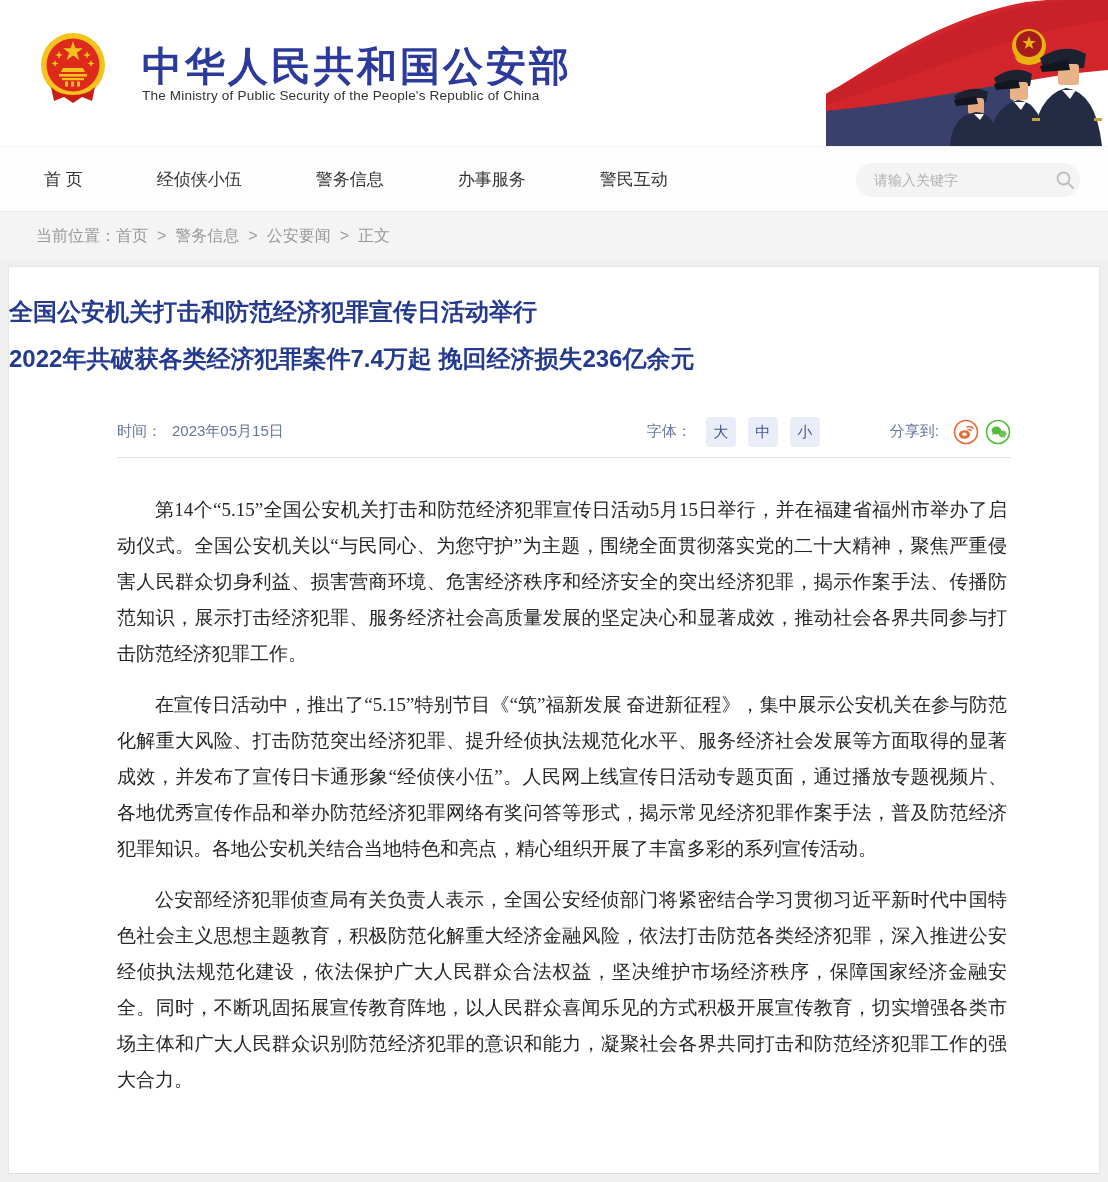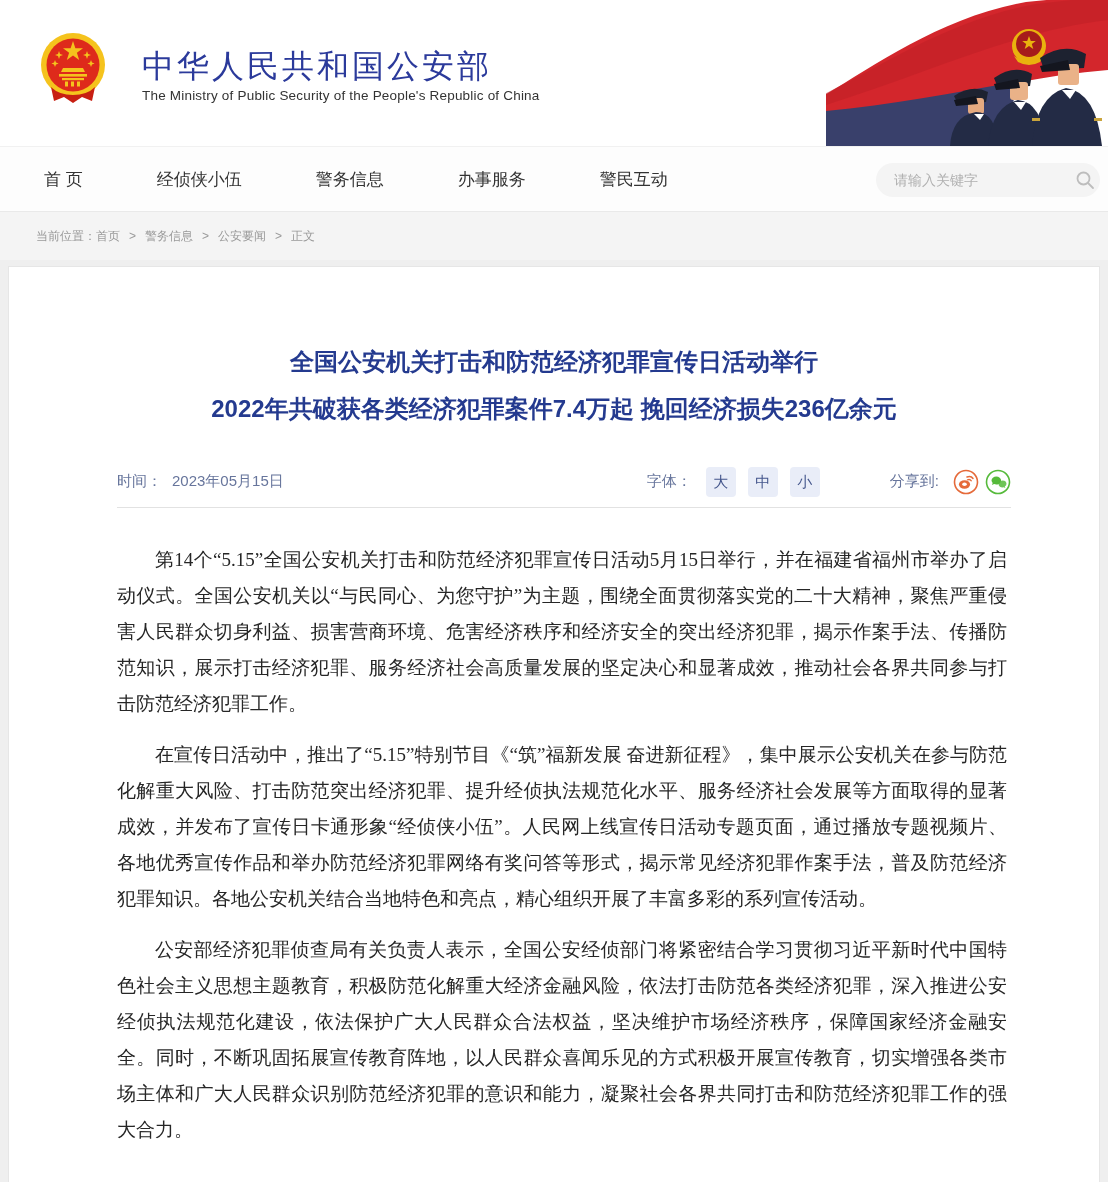--- a/index.html
+++ b/index.html
@@ -17,22 +17,22 @@
     height: 146px;
     background: #ffffff;
     position: relative;
     display: flex;
     align-items: center;
   }
   .emblem-wrap { margin: 0 0 6px 34px; flex: 0 0 auto; }
   .header-titles { margin-left: 30px; }
   .site-title {
     color: #2b3a9b;
-    font-size: 32px;
-    font-weight: normal;
+    font-size: 40px;
+    font-weight: bold;
     letter-spacing: 3px;
     line-height: 44px;
   }
   .site-subtitle {
     color: #333333;
     font-size: 13.5px;
     letter-spacing: 0.2px;
   }
   .banner-wrap {
     position: absolute;
@@ -53,21 +53,21 @@
   }
   .nav-item {
     font-size: 17px;
     color: #333;
     margin-right: 74px;
     cursor: pointer;
     white-space: nowrap;
   }
   .search-box {
     position: absolute;
-    right: 8px; top: 16px;
+    right: 28px; top: 16px;
     width: 224px; height: 34px;
     background: #f4f4f4;
     border-radius: 17px;
     display: flex;
     align-items: center;
     padding: 0 12px 0 18px;
   }
   .search-box input {
     flex: 1;
     border: none; outline: none;
@@ -77,41 +77,41 @@
   }
   .search-box input::placeholder { color: #b0b0b0; }
   .search-btn { width: 20px; height: 20px; cursor: pointer; flex: 0 0 auto; }
   
   .breadcrumb {
     height: 48px;
     background: #f4f4f4;
     display: flex;
     align-items: center;
     padding-left: 36px;
-    font-size: 12px;
+    font-size: 16px;
     color: #999;
   }
   .breadcrumb a, .breadcrumb span { color: #999; text-decoration: none; }
   .crumb-sep { margin: 0 9px; }
   .breadcrumb .crumb-link { cursor: pointer; }
   
   .content-card {
     margin: 6px 8px 0 8px;
     background: #ffffff;
     border: 1px solid #e6e6e6;
     border-bottom: 1px solid #dcdcdc;
     min-height: 908px;
     padding-bottom: 30px;
   }
   .article-title {
-    text-align: center;
+    text-align: left;
     color: #243a8f;
     font-weight: bold;
     font-size: 24px;
-    padding-top: 80px;
+    padding-top: 30px;
     line-height: 30px;
   }
   .article-title .t2 { margin-top: 17px; }
   .meta-row {
     margin: 36px 88px 0 108px;
     height: 48px;
     display: flex;
     align-items: center;
     border-bottom: 1px solid #e2e2e2;
     font-size: 15px;

